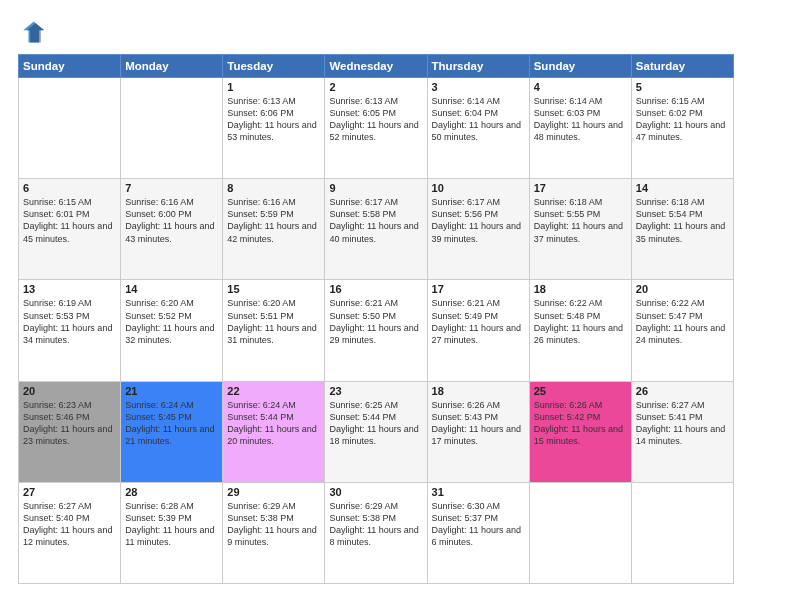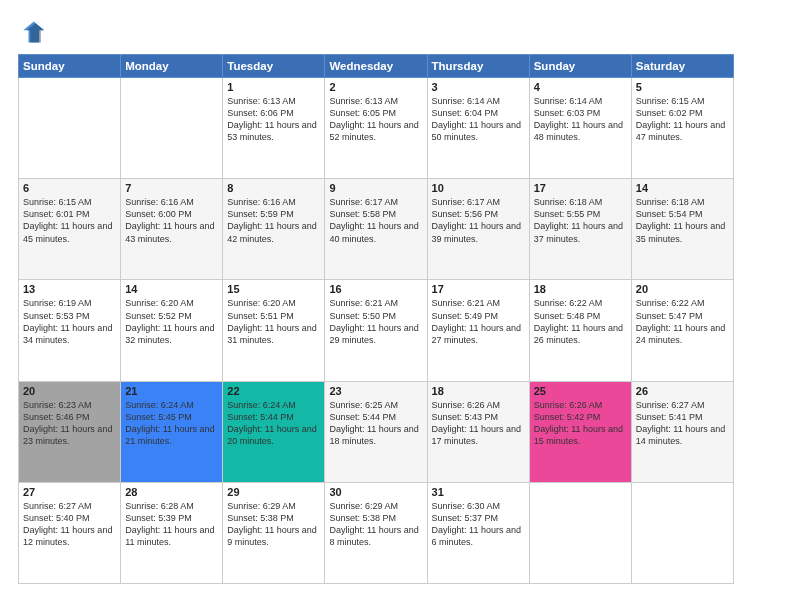--- a/index.html
+++ b/index.html
@@ -216,21 +216,21 @@
         </tr>
         <tr>
           <td style="background: #a3a3a3;">
             <span class="day-num">20</span>
             <div class="cell-info">Sunrise: 6:23 AM<br>Sunset: 5:46 PM<br>Daylight: 11 hours and 23 minutes.</div>
           </td>
           <td style="background: #3b82f6;">
             <span class="day-num">21</span>
             <div class="cell-info">Sunrise: 6:24 AM<br>Sunset: 5:45 PM<br>Daylight: 11 hours and 21 minutes.</div>
           </td>
-          <td style="background: #14b8a6;">
+          <td style="background: #f0abfc;">
             <span class="day-num">22</span>
             <div class="cell-info">Sunrise: 6:24 AM<br>Sunset: 5:44 PM<br>Daylight: 11 hours and 20 minutes.</div>
           </td>
           <td style="background: rgb(245, 245, 245);">
             <span class="day-num">23</span>
             <div class="cell-info">Sunrise: 6:25 AM<br>Sunset: 5:44 PM<br>Daylight: 11 hours and 18 minutes.</div>
           </td>
           <td style="background: rgb(245, 245, 245);">
             <span class="day-num">18</span>
             <div class="cell-info">Sunrise: 6:26 AM<br>Sunset: 5:43 PM<br>Daylight: 11 hours and 17 minutes.</div>

